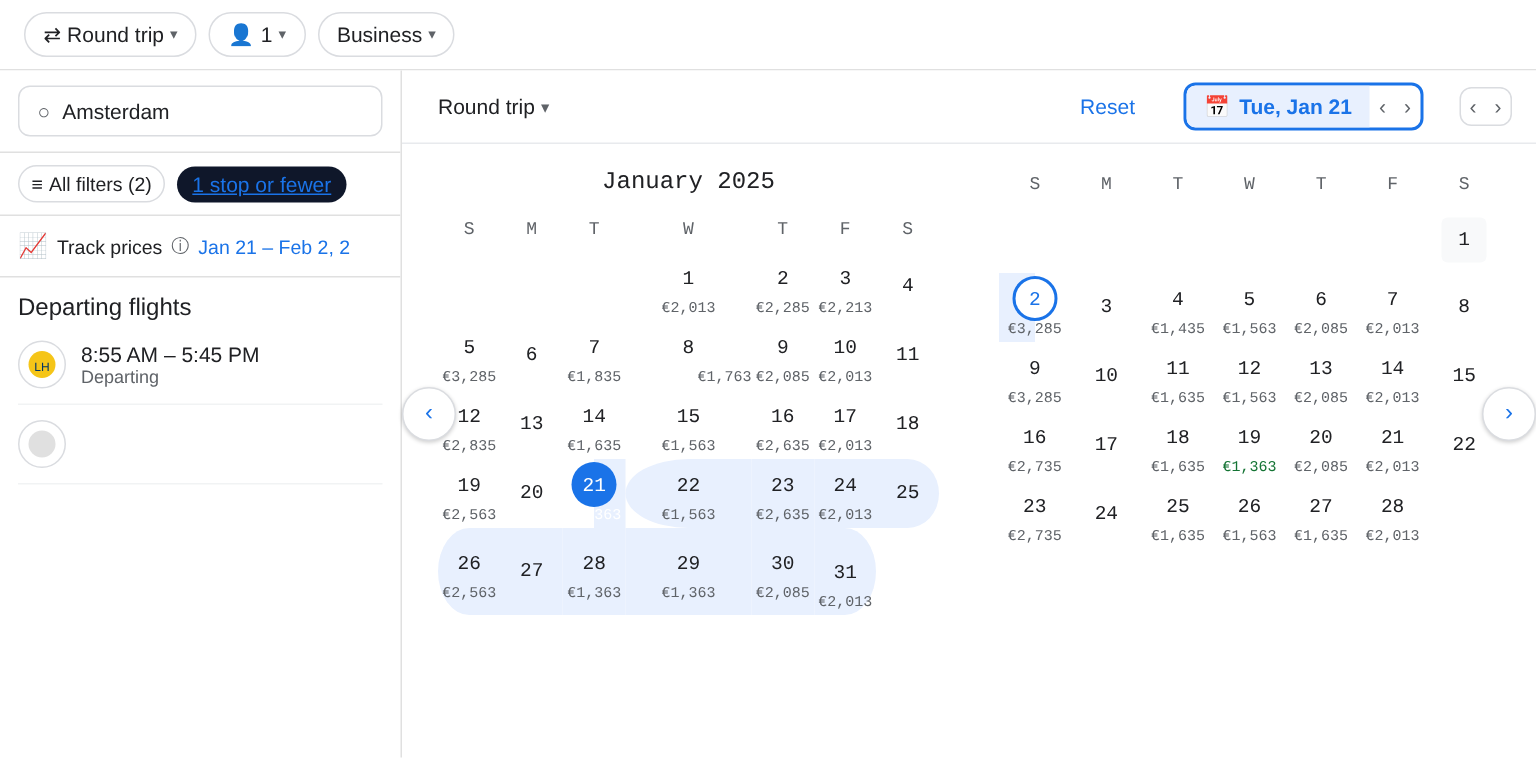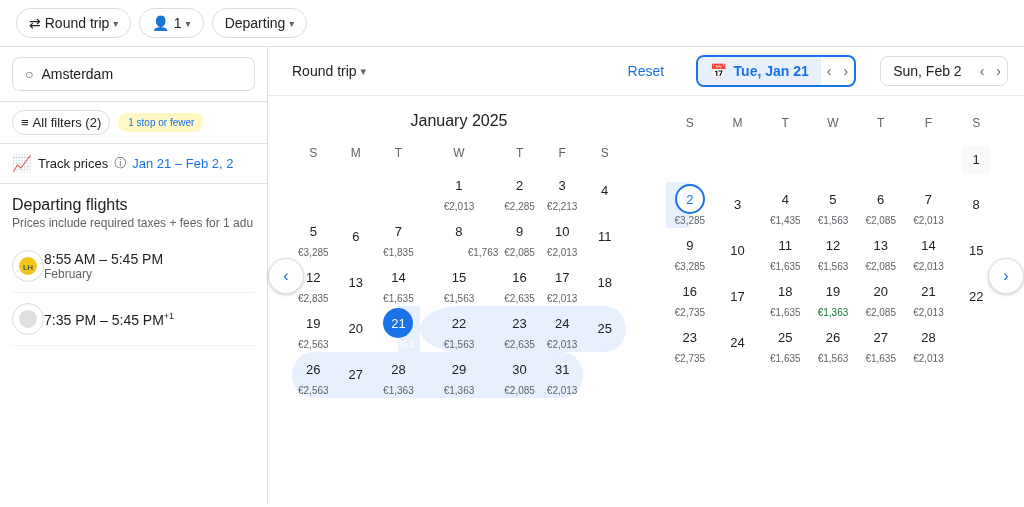--- a/index.html
+++ b/index.html
@@ -14,50 +14,50 @@
     .main { display: flex; height: calc(507px - 49px); position: relative; }
 
     
     .left-panel { width: 268px; min-width: 268px; background: #fff; border-right: 1px solid #e0e0e0; display: flex; flex-direction: column; overflow: hidden; }
     .search-row { padding: 10px 12px; border-bottom: 1px solid #e0e0e0; }
     .search-box { display: flex; align-items: center; gap: 8px; border: 1px solid #dadce0; border-radius: 8px; padding: 8px 12px; }
     .search-box span { font-size: 14px; color: #202124; }
 
     .filters-row { display: flex; align-items: center; gap: 8px; padding: 8px 12px; border-bottom: 1px solid #e0e0e0; }
     .filter-btn { display: flex; align-items: center; gap: 4px; font-size: 13px; color: #202124; cursor: pointer; padding: 4px 8px; border: 1px solid #dadce0; border-radius: 16px; background: #fff; }
-    .stop-badge { background: #fef9c3; color: #1a73e8; font-size: 10px; padding: 4px 10px; border-radius: 16px; border: none; }
+    .stop-badge { background: #0f172a; color: #1a73e8; font-size: 14px; padding: 4px 10px; border-radius: 16px; border: none; text-decoration: underline; }
 
     .track-prices { display: flex; align-items: center; gap: 6px; padding: 10px 12px; font-size: 13px; color: #202124; border-bottom: 1px solid #e0e0e0; }
     .track-prices .blue { color: #1a73e8; }
     .track-icon { color: #1a73e8; font-size: 16px; }
 
     .prices-low { display: flex; align-items: center; gap: 8px; padding: 12px; background: #fff; border-bottom: 1px solid #e0e0e0; }
     .prices-low-text { font-size: 14px; color: #202124; }
     .prices-low-text .green { color: #137333; font-weight: 500; }
 
     .flights-section { padding: 12px; }
     .flights-title { font-size: 16px; font-weight: 500; margin-bottom: 2px; }
     .flights-subtitle { font-size: 12px; color: #5f6368; margin-bottom: 10px; }
-    .flight-card { display: flex; align-items: center; padding: 10px 0; border-bottom: 1px solid #f1f3f4; cursor: pointer; }
+    .flight-card { display: flex; align-items: center; gap: 10px; padding: 10px 0; border-bottom: 1px solid #f1f3f4; cursor: pointer; }
     .airline-logo { width: 32px; height: 32px; border-radius: 50%; border: 1px solid #dadce0; display: flex; align-items: center; justify-content: center; }
     .flight-info { flex: 1; }
     .flight-time { font-size: 14px; font-weight: 500; }
     .flight-airline { font-size: 12px; color: #5f6368; }
 
     
     .calendar-overlay { position: absolute; left: 0; top: 0; right: 0; bottom: 0; background: rgba(255,255,255,0.0); z-index: 10; display: flex; flex-direction: column; }
     .calendar-header { display: flex; align-items: center; padding: 8px 16px; background: #fff; border-bottom: 1px solid #e8eaed; gap: 16px; }
     .roundtrip-sel { display: flex; align-items: center; gap: 4px; font-size: 14px; color: #202124; cursor: pointer; padding: 4px 8px; }
     .reset-btn { color: #1a73e8; font-size: 14px; font-weight: 500; cursor: pointer; margin-left: auto; }
     .date-nav { display: flex; align-items: center; border: 2px solid #1a73e8; border-radius: 8px; overflow: hidden; }
     .date-nav-selected { display: flex; align-items: center; gap: 6px; padding: 6px 12px; background: #e8f0fe; color: #1a73e8; font-size: 14px; font-weight: 500; }
     .date-nav-unselected { display: flex; align-items: center; gap: 6px; padding: 6px 12px; color: #202124; font-size: 14px; }
     .nav-arrow { padding: 4px 6px; cursor: pointer; color: #5f6368; font-size: 14px; }
 
-    .calendar-body { display: flex; padding: 16px 24px; gap: 40px; background: #fff; flex: 1; overflow: hidden; }
+    .calendar-body { display: flex; padding: 16px 24px; gap: 40px; background: #fff; flex: 1; overflow: hidden; font-family: Liberation Mono, monospace; }
     .calendar-month { flex: 1; }
     .month-title { text-align: center; font-size: 16px; font-weight: 500; margin-bottom: 12px; color: #202124; }
     .cal-grid { display: grid; grid-template-columns: repeat(7, 1fr); gap: 0; }
     .day-header { text-align: center; font-size: 12px; color: #5f6368; font-weight: 500; padding: 4px 0 8px; }
     .day-cell { display: flex; flex-direction: column; align-items: center; justify-content: center; padding: 2px 0; min-height: 44px; cursor: pointer; position: relative; border-radius: 0; }
     .day-num { font-size: 13px; font-weight: 400; width: 30px; height: 30px; display: flex; align-items: center; justify-content: center; border-radius: 50%; }
     .day-price { font-size: 10px; color: #5f6368; margin-top: 1px; }
     .day-empty { cursor: default; }
 
     
@@ -76,21 +76,21 @@
     <span>⇄</span>
     <span>Round trip</span>
     <span class="chevron-icon">▾</span>
   </button>
   <button class="top-bar-btn">
     <span>👤</span>
     <span>1</span>
     <span class="chevron-icon">▾</span>
   </button>
   <button class="top-bar-btn">
-    <span>Departing</span>
+    <span>Business</span>
     <span class="chevron-icon">▾</span>
   </button>
 </div>
 
 <div class="main">
 
   <div class="left-panel">
     <div class="search-row">
       <div class="search-box">
         <span style="color:#5f6368;">○</span>
@@ -105,41 +105,37 @@
       <span class="stop-badge">1 stop or fewer</span>
     </div>
     <div class="track-prices">
       <span class="track-icon">📈</span>
       <span>Track prices</span>
       <span style="color:#5f6368; font-size:12px;">ⓘ</span>
       <span class="blue">Jan 21 – Feb 2, 2</span>
     </div>
     <div class="flights-section">
       <div class="flights-title">Departing flights</div>
-      <div class="flights-subtitle">Prices include required taxes + fees for 1 adu</div>
       <div class="flight-card">
         <div class="airline-logo">
           <svg width="20" height="20" viewBox="0 0 20 20">
               <circle cx="10" cy="10" r="9" fill="#f5c518"></circle>
               <text x="10" y="14" font-size="8" text-anchor="middle" fill="#003366">LH</text>
             </svg>
         </div>
         <div class="flight-info">
           <div class="flight-time">8:55 AM – 5:45 PM</div>
-          <div class="flight-airline">February</div>
+          <div class="flight-airline">Departing</div>
         </div>
       </div>
       <div class="flight-card">
         <div class="airline-logo">
           <svg width="20" height="20" viewBox="0 0 20 20">
               <circle cx="10" cy="10" r="9" fill="#e0e0e0"></circle>
             </svg>
-        </div>
-        <div class="flight-info">
-          <div class="flight-time">7:35 PM – 5:45 PM<sup style="font-size:9px;">+1</sup></div>
         </div>
       </div>
     </div>
   </div>
 
   <div class="calendar-overlay" style="left:268px; width:756px;">
 
     <div class="calendar-header">
       <div class="roundtrip-sel">
         <span>Round trip</span>
@@ -150,23 +146,20 @@
       <div class="date-nav" style="margin-left:16px;">
         <div class="date-nav-selected">
           <span>📅</span>
           <span style="font-weight:600;">Tue, Jan 21</span>
         </div>
         <span class="nav-arrow">‹</span>
         <span class="nav-arrow">›</span>
       </div>
 
       <div style="display:flex; align-items:center; border:1px solid #dadce0; border-radius:8px; overflow:hidden; margin-left:8px;">
-        <div class="date-nav-unselected">
-          <span>Sun, Feb 2</span>
-        </div>
         <span class="nav-arrow">‹</span>
         <span class="nav-arrow">›</span>
       </div>
     </div>
 
     <div class="calendar-body">
 
       <div class="calendar-month">
         <div class="month-title">January 2025</div>
         <div class="cal-grid" id="jan-grid">
@@ -295,21 +288,21 @@
             </div>
             <div class="day-cell" style="background: rgb(232, 240, 254);">
               <div class="day-num" style="position: relative; z-index: 1;">29</div>
               <div class="day-price" style="position: relative; z-index: 1;">€1,363</div>
             </div>
             <div class="day-cell" style="background: rgb(232, 240, 254);">
               <div class="day-num" style="position: relative; z-index: 1;">30</div>
               <div class="day-price" style="position: relative; z-index: 1;">€2,085</div>
             </div>
             <div class="day-cell" style="background: rgb(232, 240, 254); border-radius: 0px 50% 50% 0px;">
-              <div class="day-num" style="position: relative; z-index: 1;">31</div>
+              <div class="day-num" style="position: relative; z-index: 1; margin-top: 12px;">31</div>
               <div class="day-price" style="position: relative; z-index: 1;">€2,013</div>
             </div>
             <div class="day-cell day-empty"></div>
           </div>
       </div>
 
       <div class="calendar-month">
         <div class="cal-grid" id="feb-grid">
             <div class="day-header">S</div>
             <div class="day-header">M</div>

